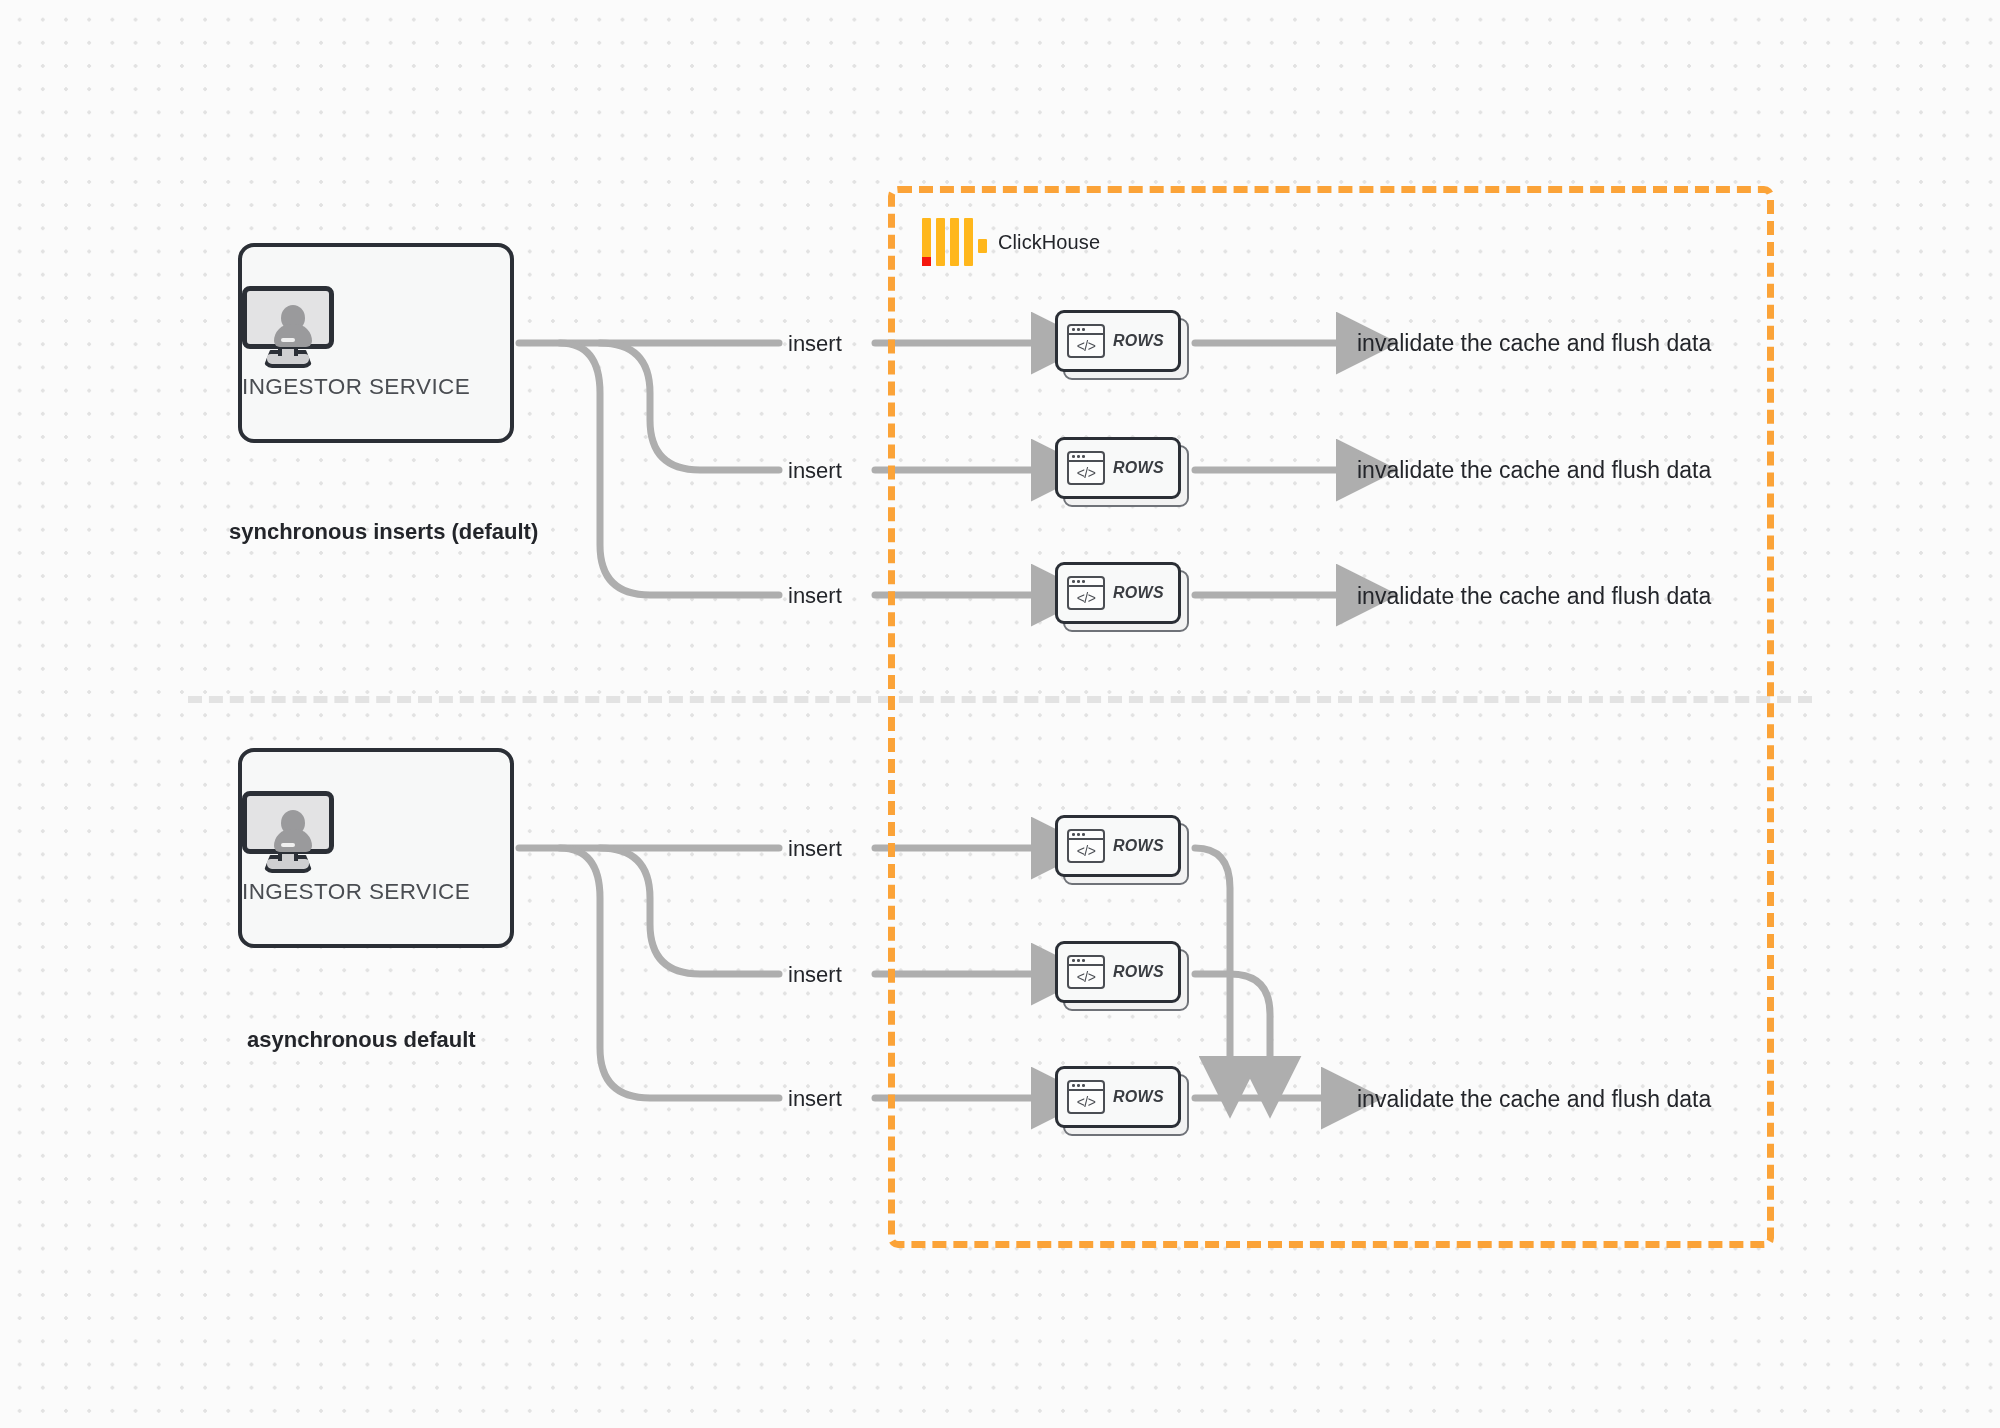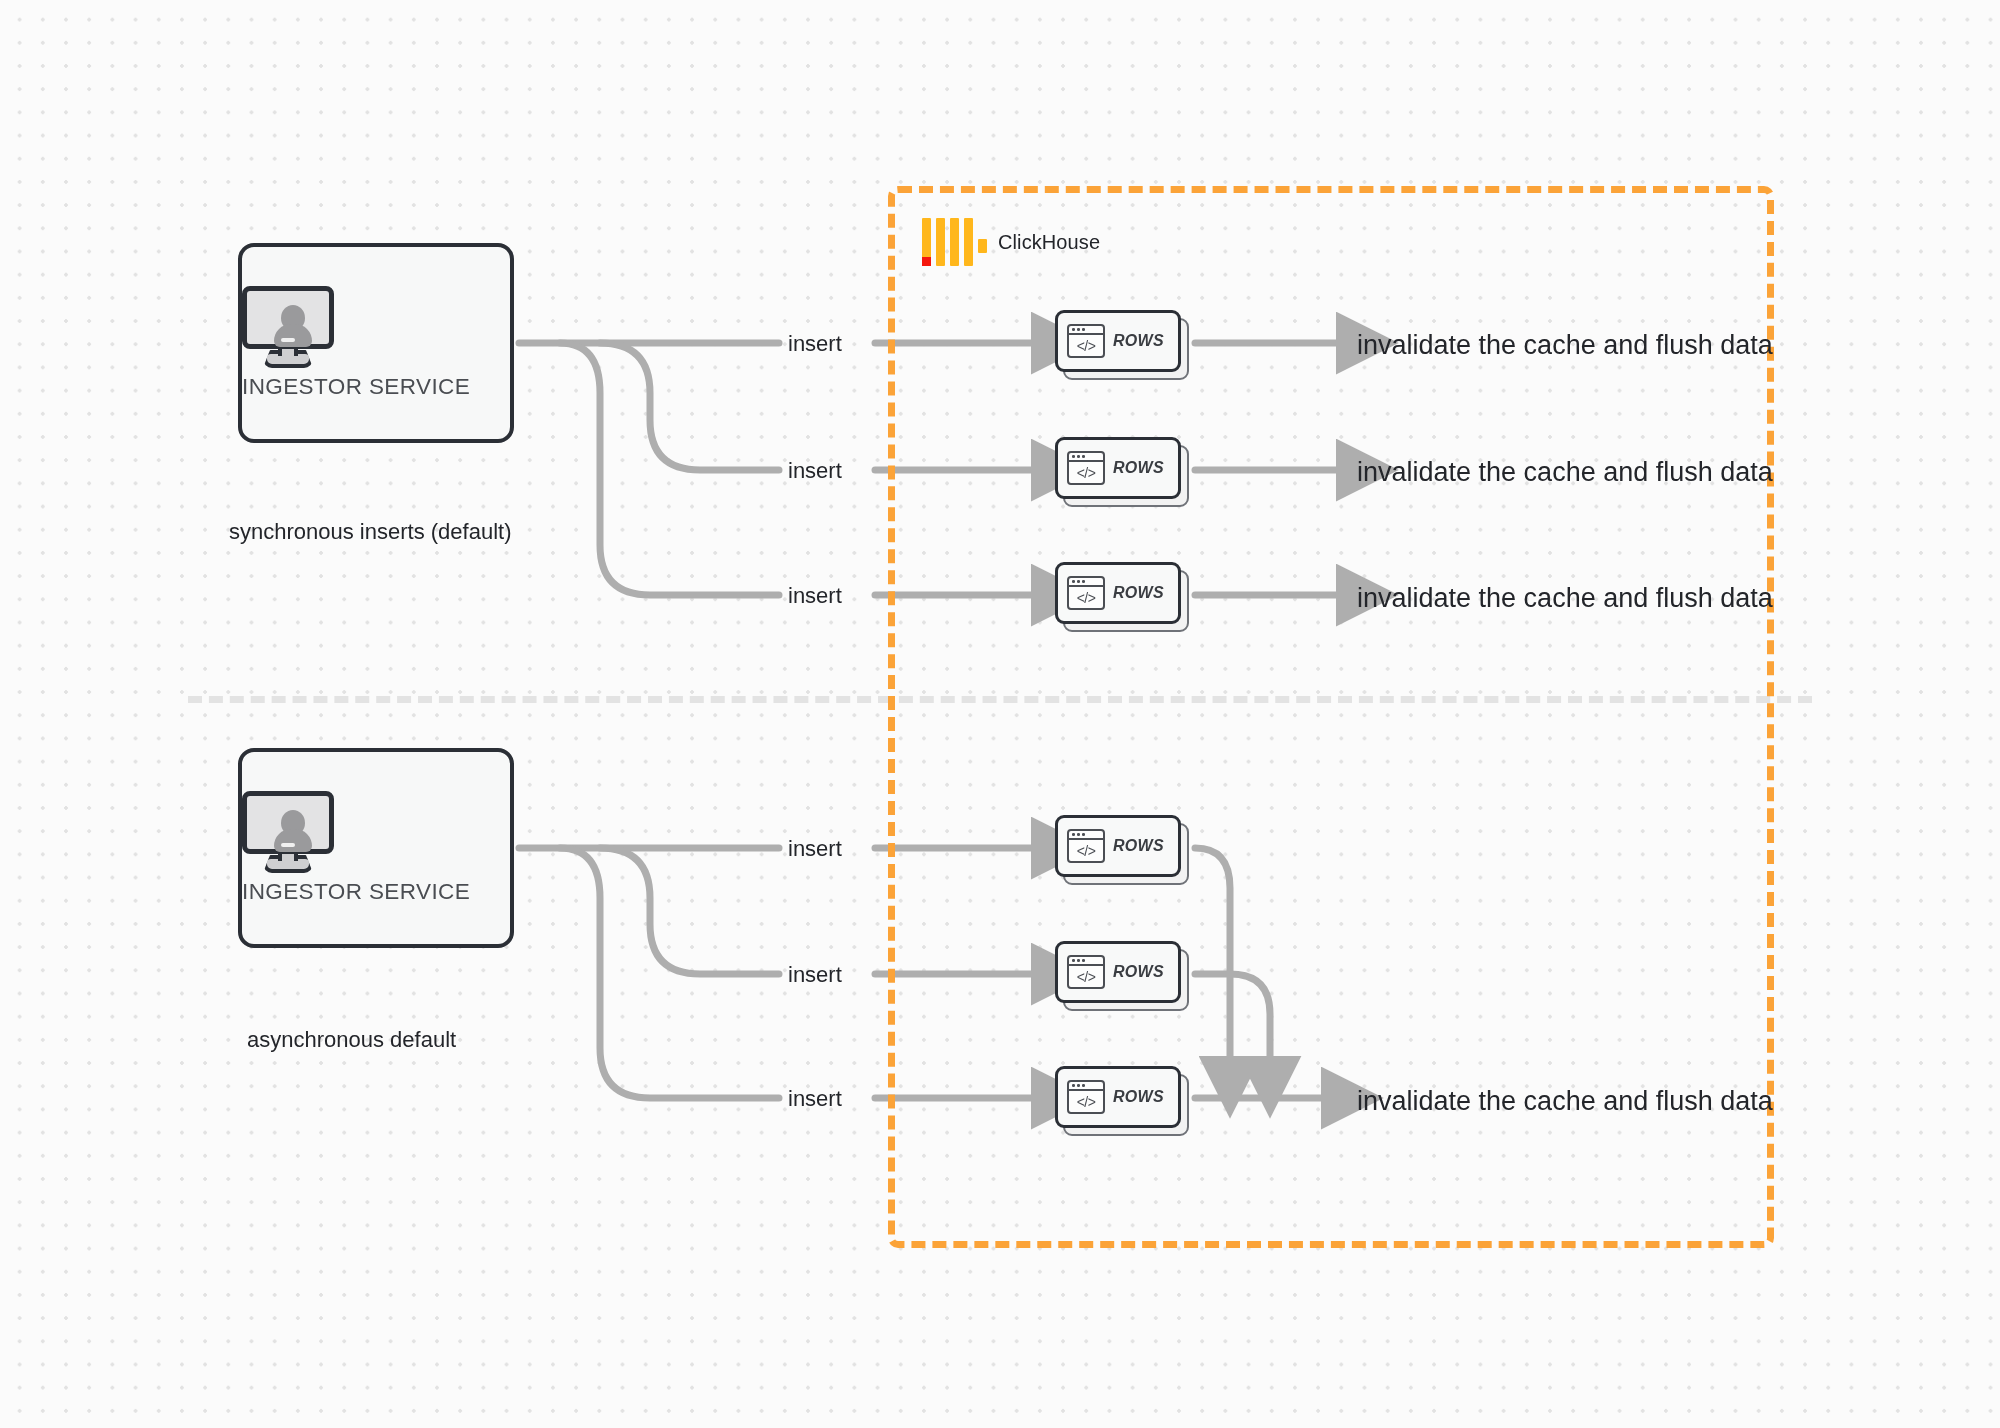--- a/index.html
+++ b/index.html
@@ -173,37 +173,37 @@
   .ingestor-label {
     font-size: 22.5px;
     color: #4a4d52;
     letter-spacing: 0.4px;
     white-space: nowrap;
   }
   
   .section-caption {
     position: absolute;
     font-size: 22px;
-    font-weight: normal;
+    font-weight: bold;
     color: #23252a;
     white-space: nowrap;
   }
   .section-caption.sync { left: 229px; top: 519px; }
   .section-caption.async { left: 247px; top: 1027px; }
   
   .insert-label {
     position: absolute;
     font-size: 22px;
     color: #23252a;
     white-space: nowrap;
   }
   
   .outcome-label {
     position: absolute;
-    font-size: 27px;
+    font-size: 23px;
     color: #23252a;
     white-space: nowrap;
   }
   
   .rows-card {
     position: absolute;
     width: 126px;
     height: 62px;
   }
   .rows-card .shadow {

